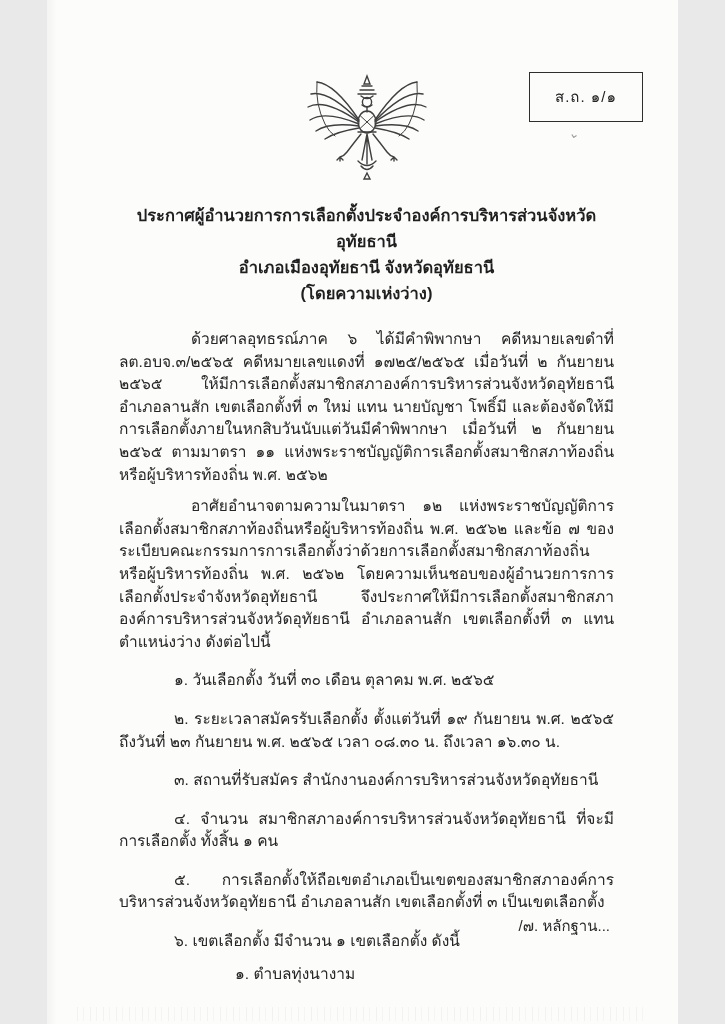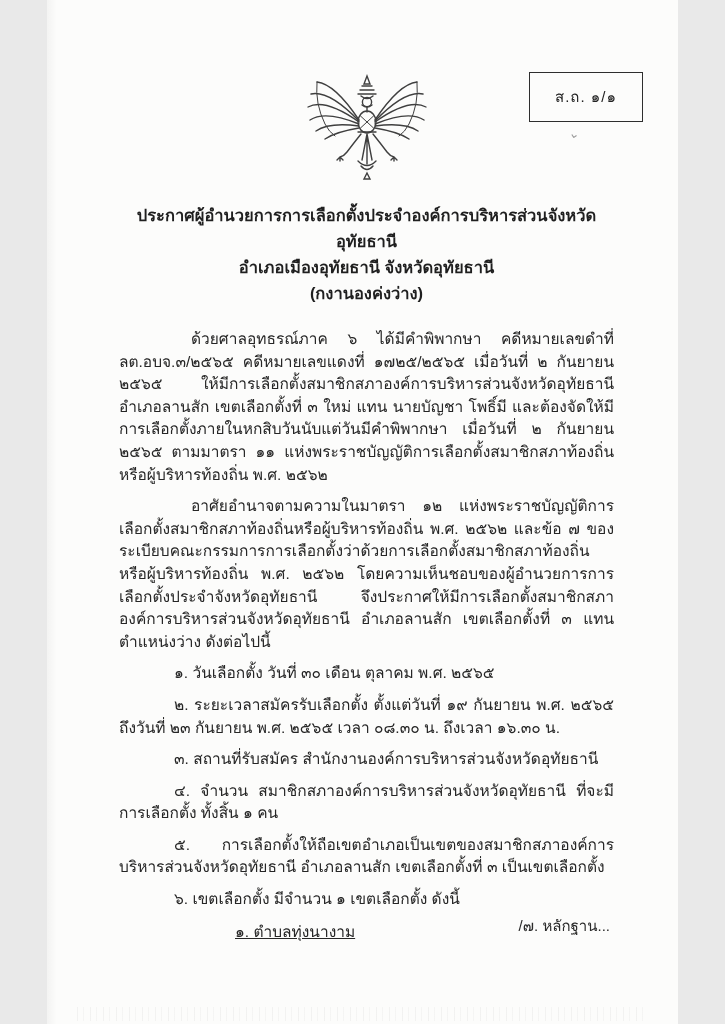--- a/index.html
+++ b/index.html
@@ -50,23 +50,23 @@
   }
   
   .para{
     font-size:15.5px;
     line-height:22.6px;
     text-align:justify;
     margin:0;
   }
   .p1{margin-top:22px;text-indent:72px;}
   .p2{margin-top:9px;text-indent:72px;}
-  .item{margin-top:9px;text-indent:55px;}
+  .item{margin-top:16px;text-indent:55px;}
   .item-sub{margin-top:10px;text-indent:71px;}
-  .item-area{margin-top:10px;text-indent:116px;text-align:left;text-decoration:underline;}
+  .item-area{margin-top:10px;text-indent:116px;text-align:left;}
   
   .footer-note{
     position:absolute;right:68px;bottom:86px;
     font-size:15px;color:#2a2a2a;
   }
   
   .scan-streaks{
     position:absolute;left:30px;right:30px;bottom:3px;height:14px;
     background:
       repeating-linear-gradient(90deg,
@@ -129,21 +129,21 @@
         <path d="M66 60 L61 86 M66 60 L71 86 M66 60 L66 90"></path>
         <path d="M57 87 Q66 96 75 87"></path>
         <path d="M60 92 Q66 99 72 92"></path>
         <path d="M66 99 l-3 6 h6 Z"></path>
       </svg>
     </div>
 
     <div class="title-block">
       <div>ประกาศผู้อำนวยการการเลือกตั้งประจำองค์การบริหารส่วนจังหวัดอุทัยธานี</div>
       <div>อำเภอเมืองอุทัยธานี  จังหวัดอุทัยธานี</div>
-      <div>(กงานองค่งว่าง)</div>
+      <div>(โดยความเห่งว่าง)</div>
     </div>
 
     <p class="para p1">ด้วยศาลอุทธรณ์ภาค ๖ ได้มีคำพิพากษา คดีหมายเลขดำที่ ลต.อบจ.๓/๒๕๖๕ คดีหมายเลขแดงที่ ๑๗๒๕/๒๕๖๕  เมื่อวันที่ ๒ กันยายน ๒๕๖๕ ให้มีการเลือกตั้งสมาชิกสภาองค์การบริหารส่วนจังหวัดอุทัยธานี อำเภอลานสัก เขตเลือกตั้งที่ ๓ ใหม่ แทน นายบัญชา โพธิ์มี  และต้องจัดให้มีการเลือกตั้งภายในหกสิบวันนับแต่วันมีคำพิพากษา เมื่อวันที่ ๒ กันยายน ๒๕๖๕ ตามมาตรา ๑๑ แห่งพระราชบัญญัติการเลือกตั้งสมาชิกสภาท้องถิ่นหรือผู้บริหารท้องถิ่น พ.ศ. ๒๕๖๒</p>
     <p class="para p2">อาศัยอำนาจตามความในมาตรา ๑๒ แห่งพระราชบัญญัติการเลือกตั้งสมาชิกสภาท้องถิ่นหรือผู้บริหารท้องถิ่น พ.ศ. ๒๕๖๒ และข้อ ๗ ของระเบียบคณะกรรมการการเลือกตั้งว่าด้วยการเลือกตั้งสมาชิกสภาท้องถิ่นหรือผู้บริหารท้องถิ่น พ.ศ. ๒๕๖๒ โดยความเห็นชอบของผู้อำนวยการการเลือกตั้งประจำจังหวัดอุทัยธานี จึงประกาศให้มีการเลือกตั้งสมาชิกสภาองค์การบริหารส่วนจังหวัดอุทัยธานี อำเภอลานสัก เขตเลือกตั้งที่ ๓ แทนตำแหน่งว่าง ดังต่อไปนี้</p>
 
     <p class="para item">๑.  วันเลือกตั้ง วันที่ ๓๐ เดือน ตุลาคม พ.ศ. ๒๕๖๕</p>
     <p class="para item">๒.  ระยะเวลาสมัครรับเลือกตั้ง ตั้งแต่วันที่ ๑๙ กันยายน พ.ศ. ๒๕๖๕ ถึงวันที่ ๒๓ กันยายน พ.ศ. ๒๕๖๕ เวลา ๐๘.๓๐ น. ถึงเวลา ๑๖.๓๐ น.</p>
     <p class="para item">๓.  สถานที่รับสมัคร สำนักงานองค์การบริหารส่วนจังหวัดอุทัยธานี</p>
     <p class="para item">๔.  จำนวน สมาชิกสภาองค์การบริหารส่วนจังหวัดอุทัยธานี ที่จะมีการเลือกตั้ง ทั้งสิ้น ๑ คน</p>
     <p class="para item">๕.  การเลือกตั้งให้ถือเขตอำเภอเป็นเขตของสมาชิกสภาองค์การบริหารส่วนจังหวัดอุทัยธานี อำเภอลานสัก เขตเลือกตั้งที่ ๓  เป็นเขตเลือกตั้ง</p>

